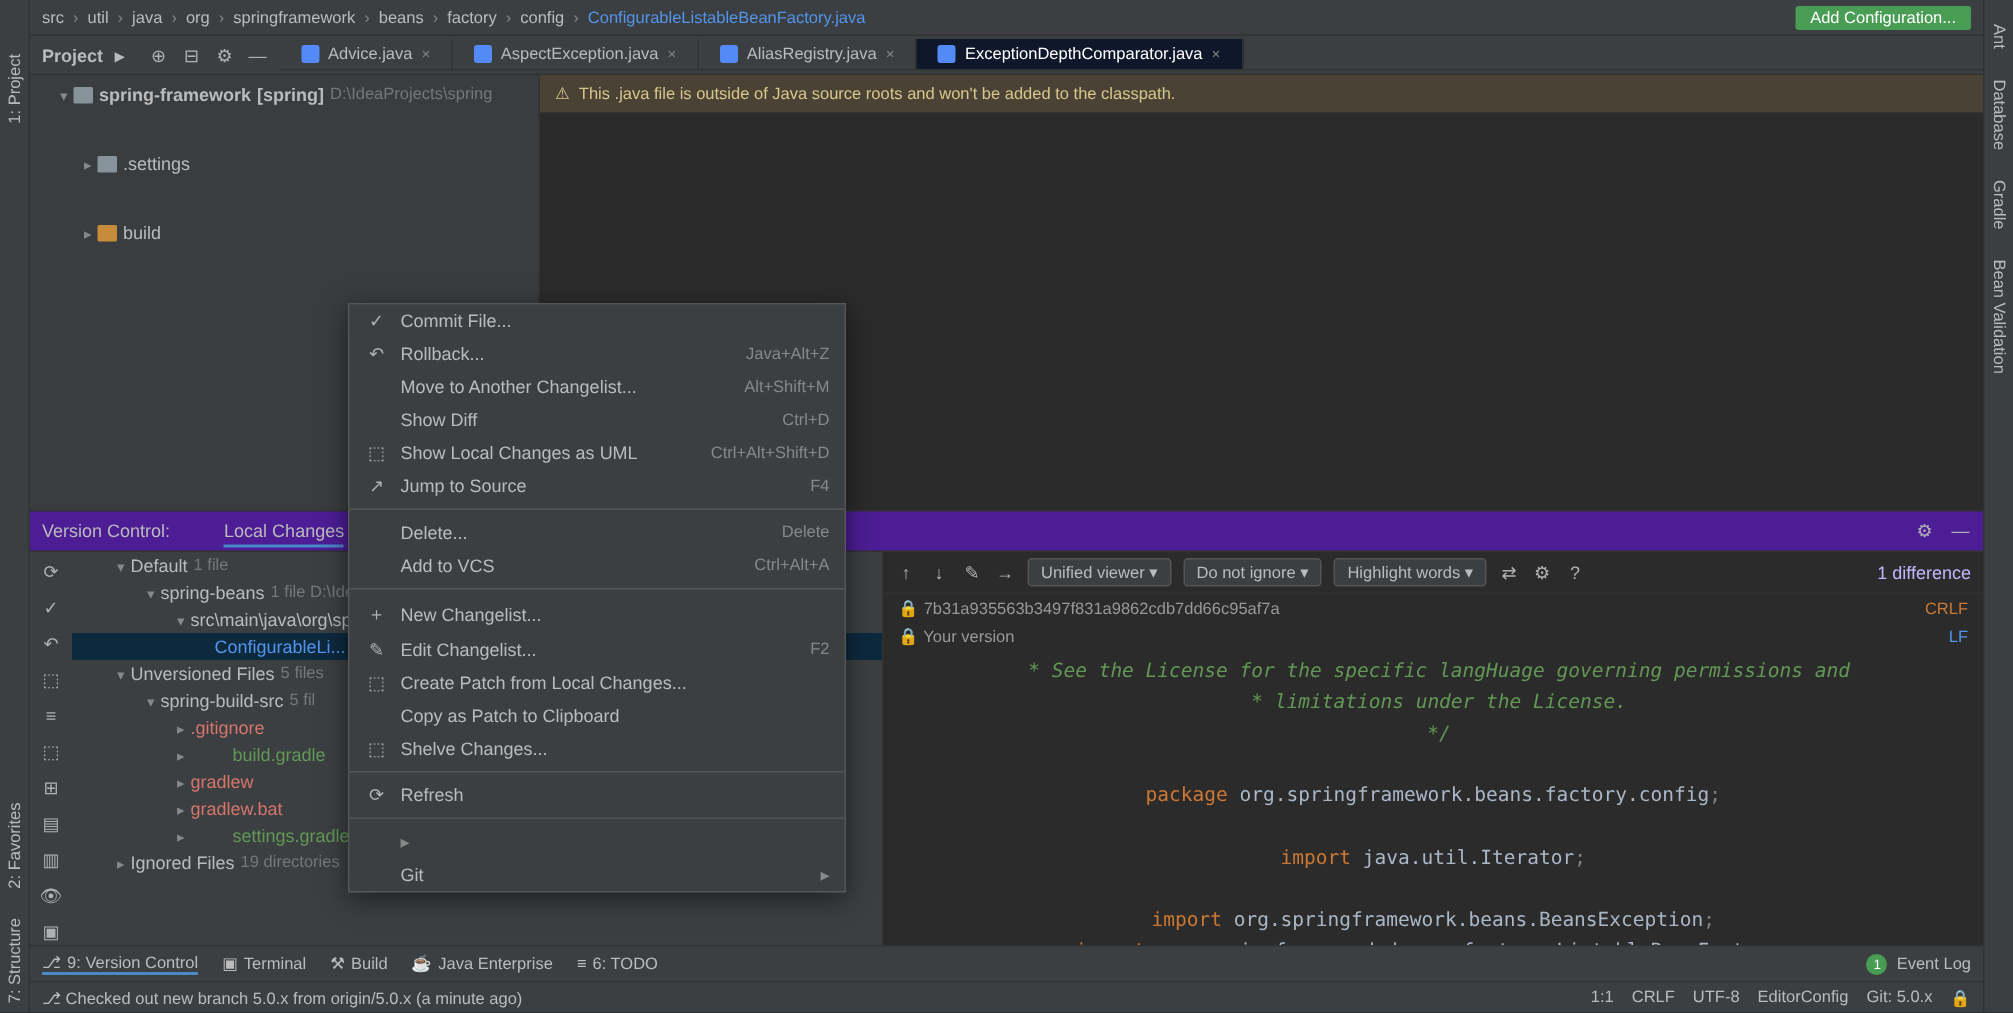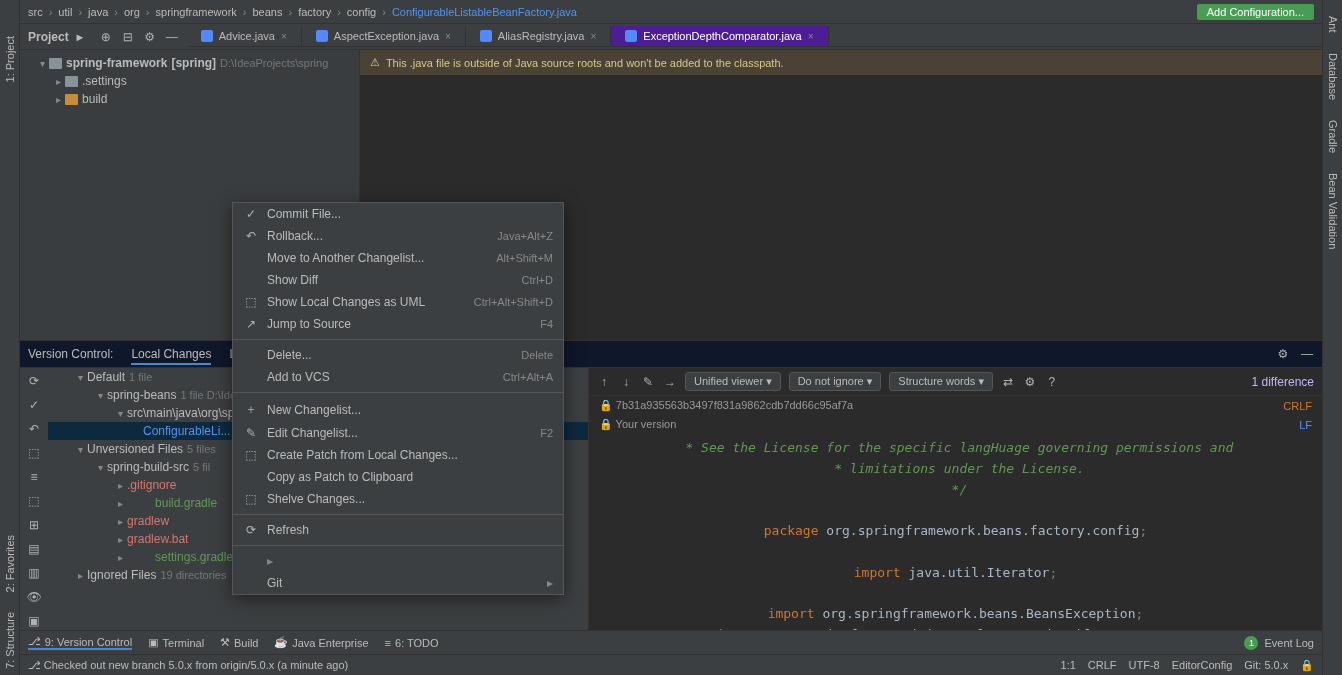--- a/index.html
+++ b/index.html
@@ -104,21 +104,21 @@
 .tab {
   padding: 4px 14px;
   font-size: 11px;
   color: #bbb;
   border-right: 1px solid #323232;
   display: flex;
   align-items: center;
   gap: 6px;
   cursor: pointer;
 }
-.tab.active { background: #4c1d95; color: #fff; }
+.tab.active { background: #0f172a; color: #fff; }
 .tab .close { font-size: 10px; color: #888; }
 .file-icon { width: 12px; height: 12px; background: #548af7; border-radius: 2px; }
 .main-split {
   flex: 1;
   display: flex;
   min-height: 0;
 }
 .project-pane {
   width: 340px;
   background: #3a3d3f;
@@ -132,21 +132,21 @@
   font-size: 12px;
 }
 .tree-item {
   padding: 2px 8px;
   display: flex;
   align-items: center;
   gap: 4px;
   white-space: nowrap;
 }
 .tree-item.d0 { padding-left: 20px; }
-.tree-item.d1 { padding-left: 36px; }
+.tree-item.d1 { padding-left: 36px; margin-top: 28px; }
 .arrow::before { content: "▸"; color: #888; font-size: 10px; }
 .arrow.open::before { content: "▾"; }
 .folder-icon { width: 13px; height: 11px; background: #87939a; border-radius: 1px; display: inline-block; }
 .folder-icon.orange { background: #c78c3b; }
 .pname { color: #bbb; }
 .pname.bold { font-weight: bold; }
 .phint { color: #777; font-size: 11px; }
 .editor-area {
   flex: 1;
   display: flex;
@@ -164,26 +164,26 @@
 }
 .vcs-panel {
   flex: 1;
   display: flex;
   flex-direction: column;
   min-height: 0;
 }
 .vcs-tabs {
   display: flex;
   align-items: center;
-  background: #0f172a;
+  background: #4c1d95;
   height: 28px;
   border-top: 1px solid #323232;
   border-bottom: 1px solid #323232;
   padding: 0 8px;
-  gap: 18px;
+  gap: 36px;
 }
 .vcs-label { color: #bbb; }
 .vcs-tab { color: #bbb; cursor: pointer; }
 .vcs-tab.active { border-bottom: 2px solid #4a88c7; padding-bottom: 2px; }
 .vcs-tabs-right { margin-left: auto; display: flex; gap: 10px; }
 .vcs-body {
   flex: 1;
   display: flex;
   min-height: 0;
 }
@@ -492,21 +492,21 @@
             </div>
           </div>
         <div class="diff-pane">
           <div class="diff-toolbar">
             <span class="icon">↑</span>
             <span class="icon">↓</span>
             <span class="icon">✎</span>
             <span class="icon">→</span>
             <span class="diff-select">Unified viewer ▾</span>
             <span class="diff-select">Do not ignore ▾</span>
-            <span class="diff-select">Structure words ▾</span>
+            <span class="diff-select">Highlight words ▾</span>
             <span class="icon">⇄</span>
             <span class="icon">⚙</span>
             <span class="icon">?</span>
             <span class="diff-right">1 difference</span>
           </div>
           <div class="diff-hash">
             <span><span>🔒</span> <span>7b31a935563b3497f831a9862cdb7dd66c95af7a</span></span>
             <span style="color:#cc7832">CRLF</span>
           </div>
           <div class="diff-hash">

